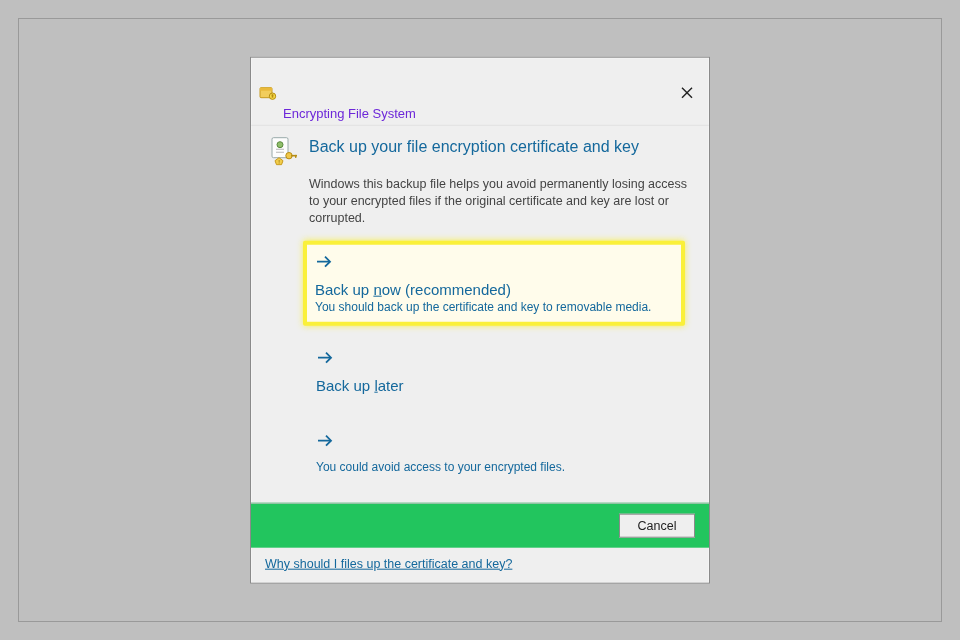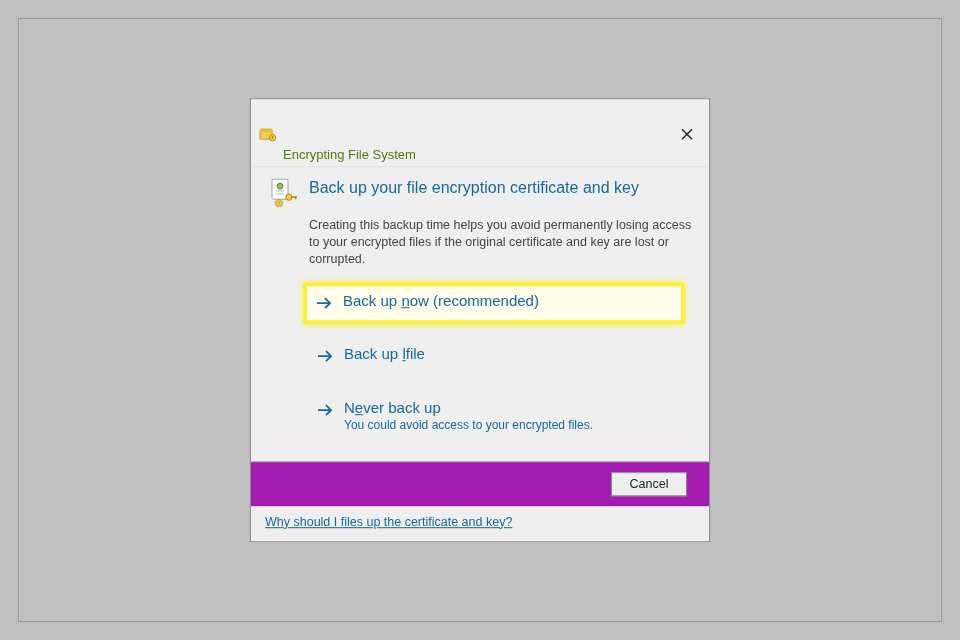--- a/index.html
+++ b/index.html
@@ -33,21 +33,21 @@
     border-bottom: 1px solid rgba(0,0,0,0.06);
   }
   .titlebar .t-icon {
     width: 18px; height: 18px;
     margin-right: 6px;
     position: relative;
     flex-shrink: 0;
   }
   .titlebar .title-text {
     flex: 1;
-    color: #4d7c0f;
+    color: #6d28d9;
     font-size: 13px;
     margin-top: 42px;
   }
   .titlebar .close {
     width: 28px; height: 18px;
     display: flex; align-items: center; justify-content: center;
     color: #222;
     font-size: 14px;
     cursor: default;
   }
@@ -81,20 +81,21 @@
   }
   .option {
     display: flex;
     align-items: flex-start;
     gap: 10px;
     padding: 8px 10px 10px 10px;
     margin-bottom: 10px;
     border: 3px solid transparent;
     border-radius: 2px;
     cursor: default;
+    flex-direction: column;
   }
   .option.highlight {
     background: #fffceb;
     border: 4px solid #faf03a;
     box-shadow: 0 0 6px rgba(250,240,58,0.8);
     padding: 6px 8px 8px 8px;
   }
   .option .arrow {
     width: 18px; height: 18px;
     flex-shrink: 0;
@@ -105,23 +106,23 @@
     color: #14689c;
     font-size: 15px;
     margin-bottom: 2px;
   }
   .option .osub {
     color: #14689c;
     font-size: 12px;
   }
   .option .ul { text-decoration: underline; }
   .footer {
-    background: #a21caf;
+    background: #22c55e;
     border-top: 1px solid #c4c4c4;
-    padding: 10px 22px;
+    padding: 10px 14px;
     display: flex;
     justify-content: flex-end;
   }
   .btn {
     min-width: 76px;
     padding: 4px 14px;
     background: #efefef;
     border: 1px solid #8a8a8a;
     font-size: 12.5px;
     color: #222;
@@ -173,57 +174,57 @@
             <rect x="7" y="16" width="8" height="1.3" fill="#c8c8c8"></rect>
             <circle cx="20" cy="20" r="3.2" fill="#f1c84b" stroke="#b68d17"></circle>
             <rect x="22" y="19.2" width="6" height="1.6" fill="#b68d17"></rect>
             <rect x="26" y="19.2" width="1.4" height="3" fill="#b68d17"></rect>
             <polygon points="6,25 10,22 14,25 12.5,29 7.5,29" fill="#f2cd4a" stroke="#c79a1e"></polygon>
             <text x="10" y="28" font-size="6" text-anchor="middle" fill="#7a5b0a">!</text>
           </svg>
         </span>
         <div class="h-text">Back up your file encryption certificate and key</div>
       </div>
-      <div class="desc">Creating this backup time helps you avoid permanently losing access to your encrypted files if the original certificate and key are lost or corrupted.</div>
+      <div class="desc">Windows this backup file helps you avoid permanently losing access to your encrypted files if the original certificate and key are lost or corrupted.</div>
 
       <div class="options">
 
         <div class="option highlight">
           <span class="arrow">
             <svg viewBox="0 0 18 18" width="18" height="18">
               <line x1="2" y1="9" x2="14" y2="9" stroke="#14689c" stroke-width="1.8"></line>
               <polyline points="10,4 15,9 10,14" fill="none" stroke="#14689c" stroke-width="1.8"></polyline>
             </svg>
           </span>
           <div class="texts">
             <div class="otitle"><span>Back up </span><span class="ul">n</span><span>ow (recommended)</span></div>
+            <div class="osub">You should back up the certificate and key to removable media.</div>
           </div>
         </div>
 
         <div class="option">
           <span class="arrow">
             <svg viewBox="0 0 18 18" width="18" height="18">
               <line x1="2" y1="9" x2="14" y2="9" stroke="#14689c" stroke-width="1.8"></line>
               <polyline points="10,4 15,9 10,14" fill="none" stroke="#14689c" stroke-width="1.8"></polyline>
             </svg>
           </span>
           <div class="texts">
-            <div class="otitle"><span>Back up </span><span class="ul">l</span><span>file</span></div>
+            <div class="otitle"><span>Back up </span><span class="ul">l</span><span>ater</span></div>
           </div>
         </div>
 
         <div class="option">
           <span class="arrow">
             <svg viewBox="0 0 18 18" width="18" height="18">
               <line x1="2" y1="9" x2="14" y2="9" stroke="#14689c" stroke-width="1.8"></line>
               <polyline points="10,4 15,9 10,14" fill="none" stroke="#14689c" stroke-width="1.8"></polyline>
             </svg>
           </span>
           <div class="texts">
-            <div class="otitle"><span>N</span><span class="ul">e</span><span>ver back up</span></div>
             <div class="osub">You could avoid access to your encrypted files.</div>
           </div>
         </div>
 
       </div>
     </div>
 
     <div class="footer">
       <div class="btn">Cancel</div>
     </div>

